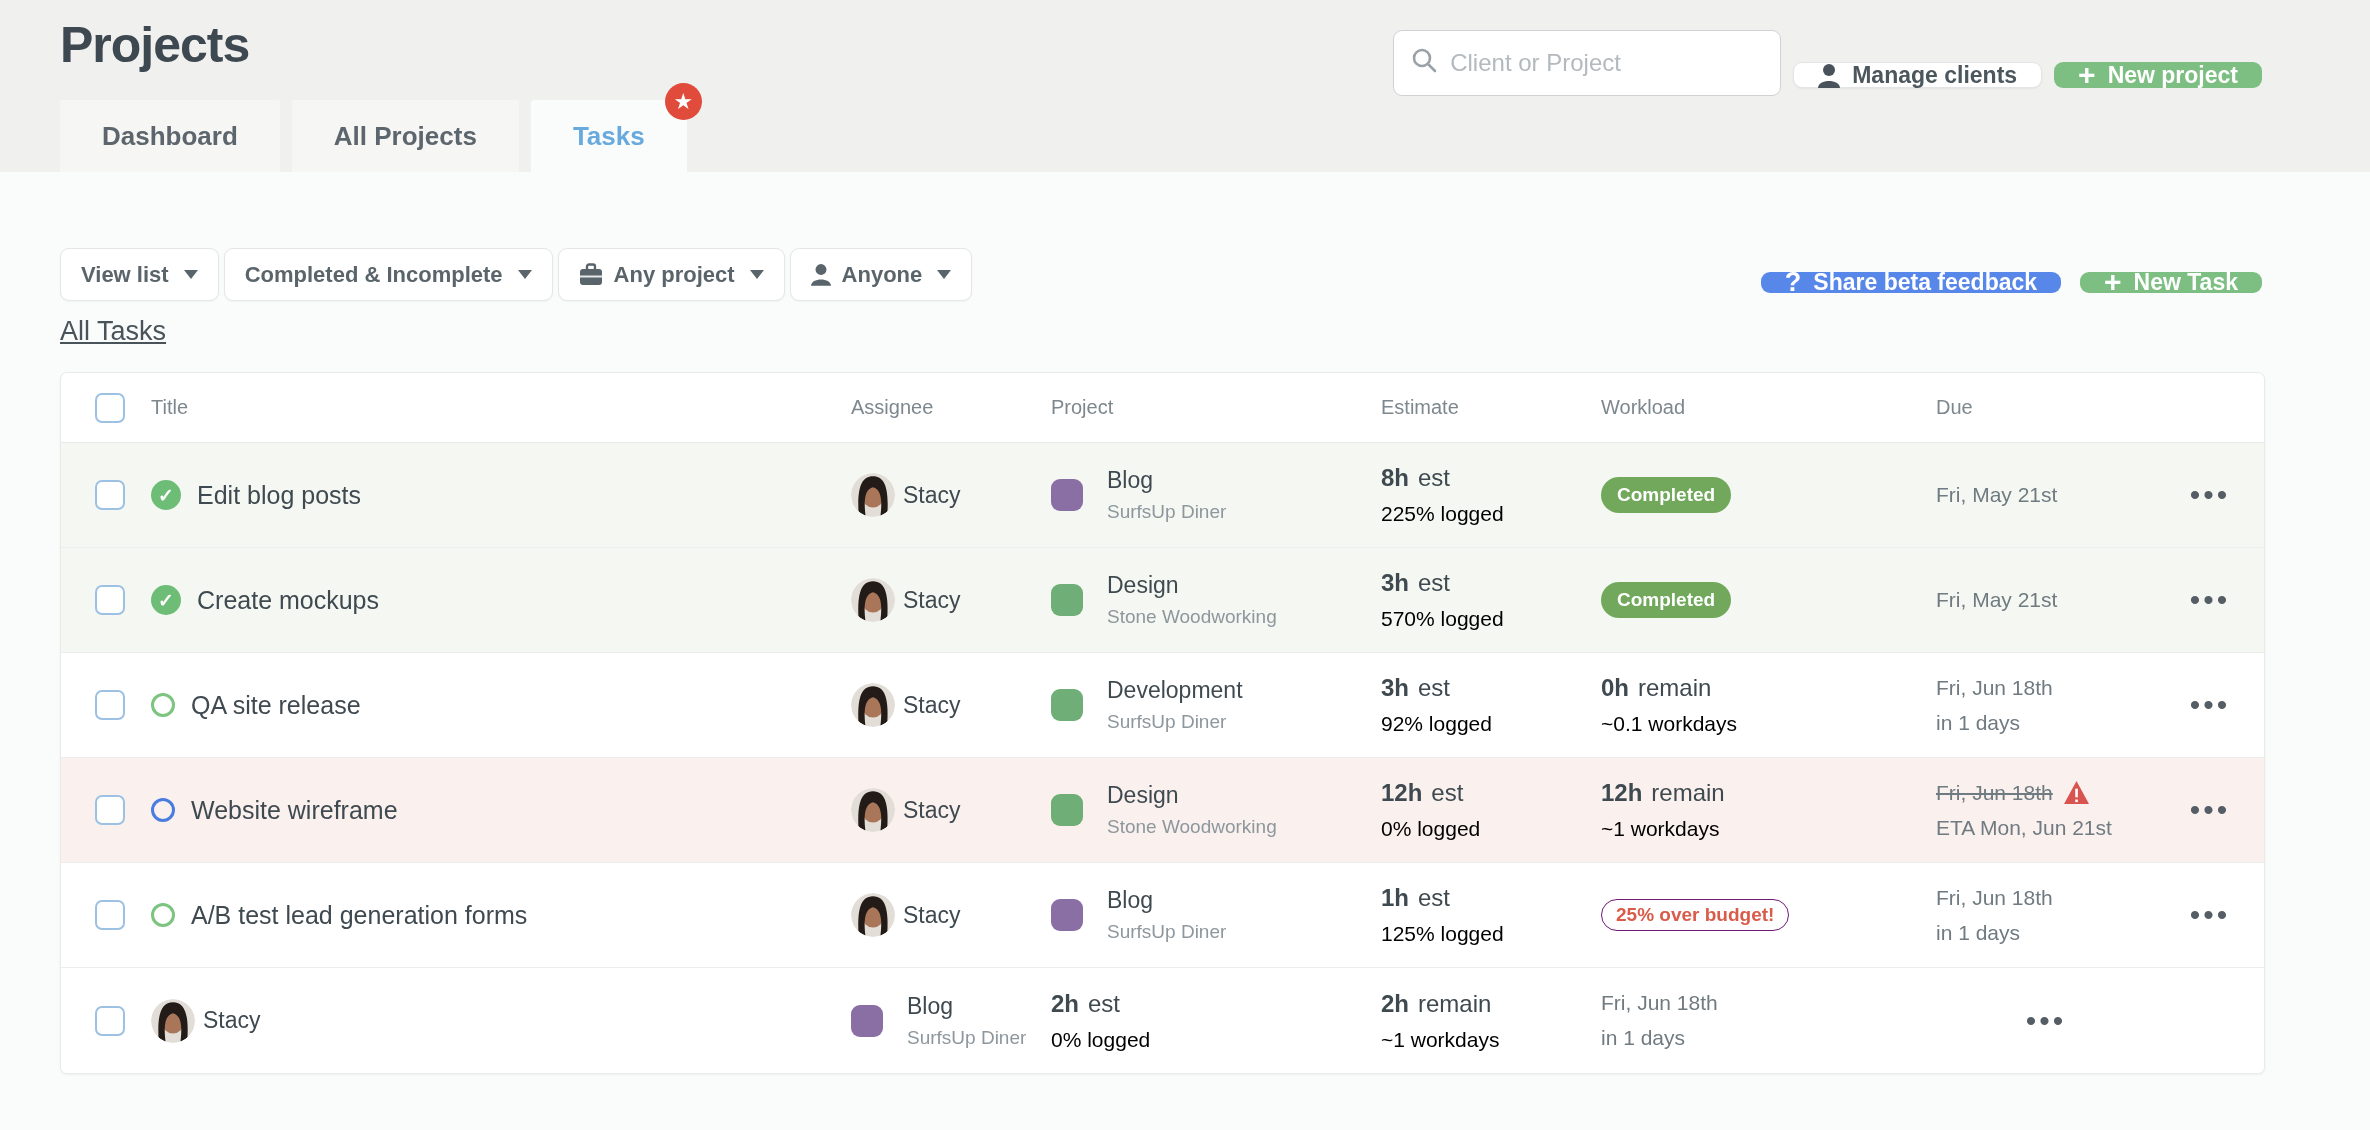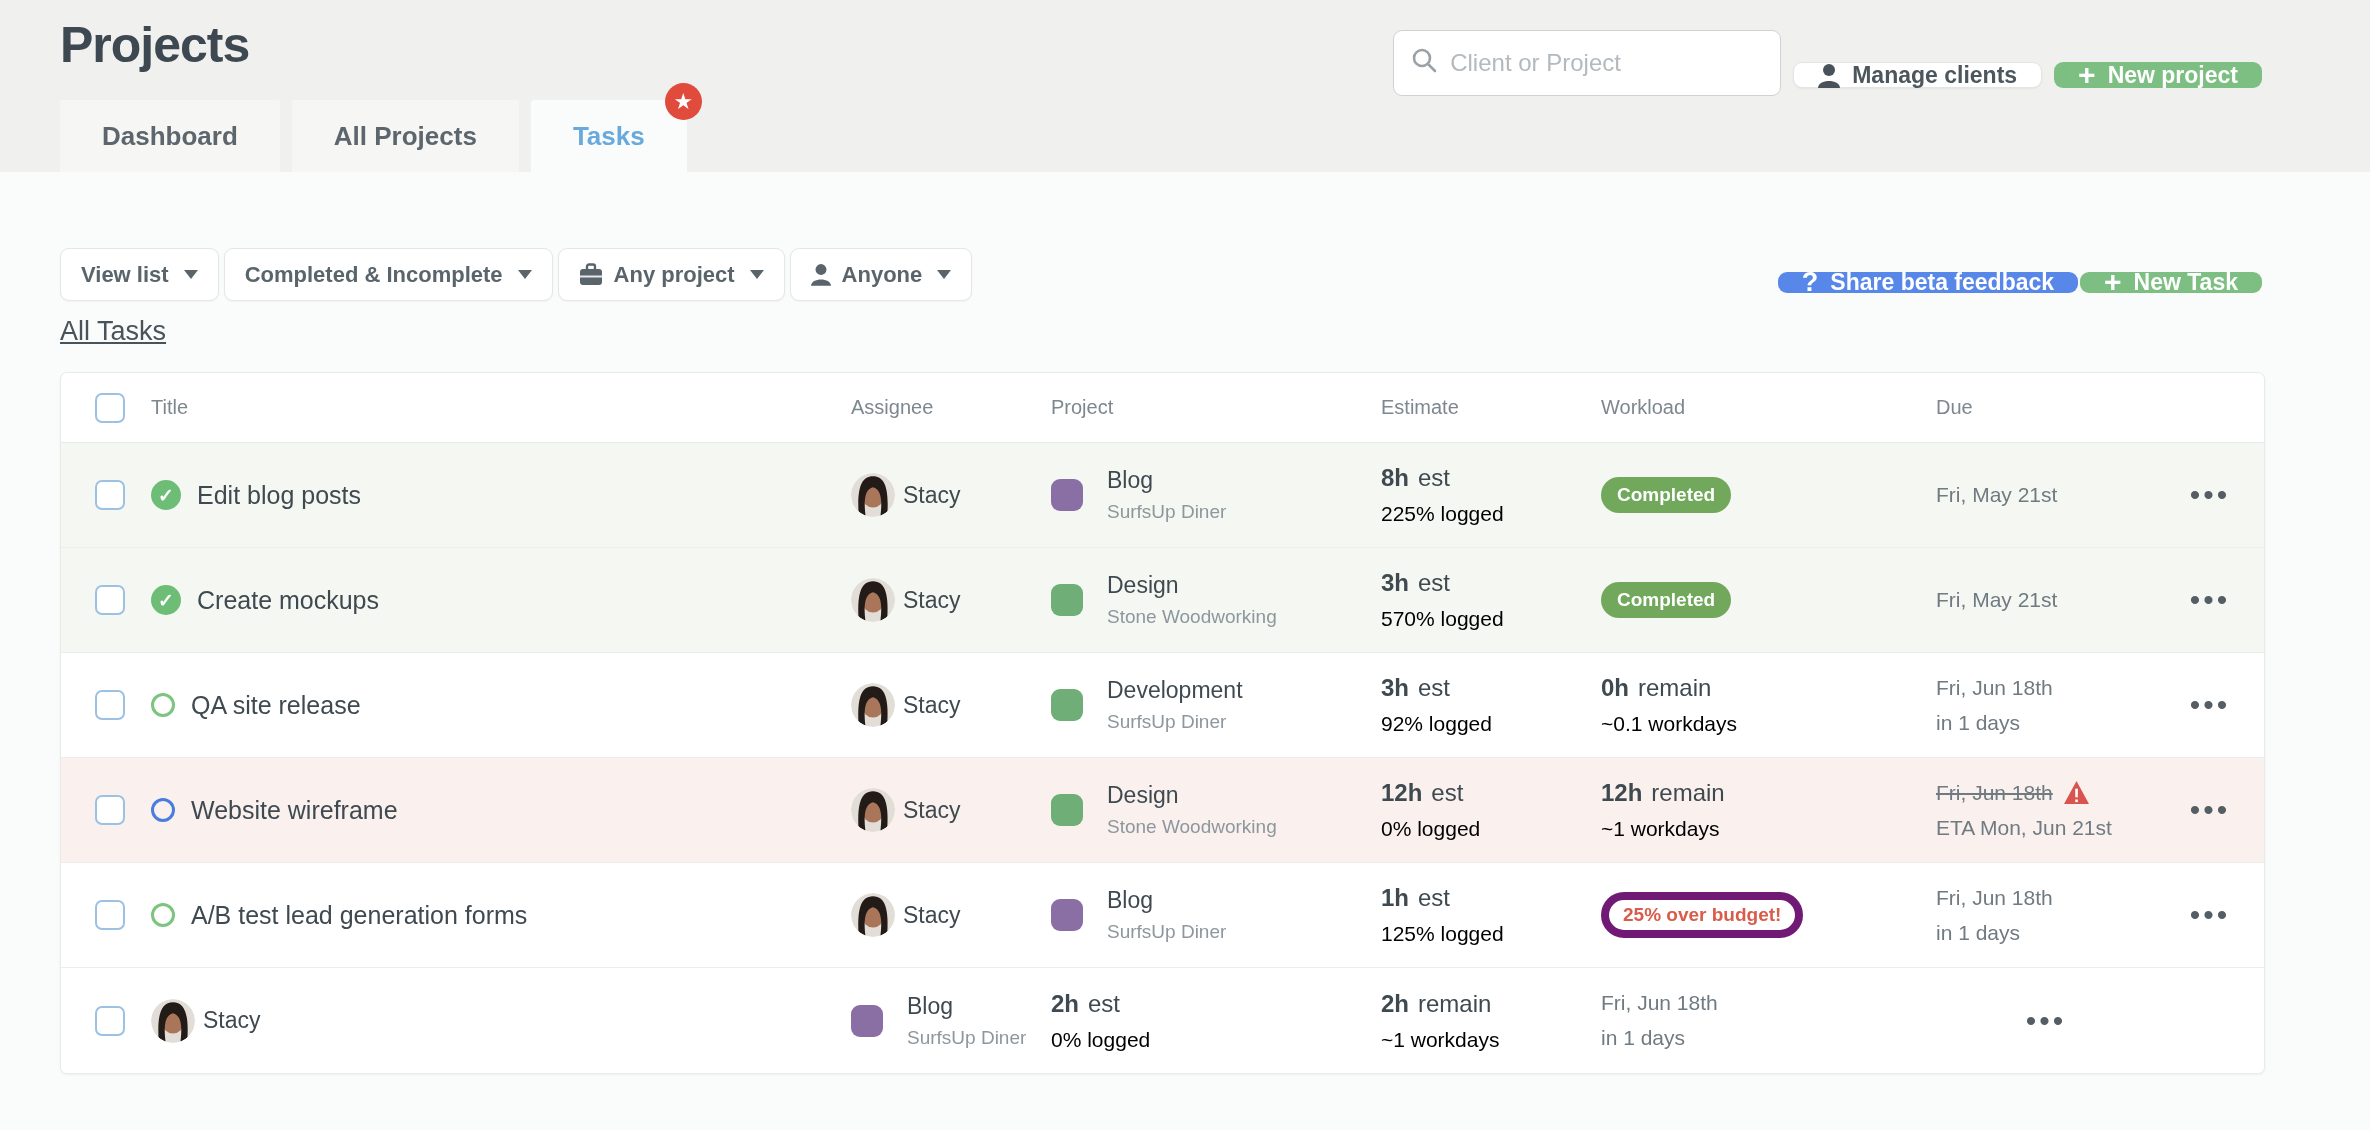--- a/index.html
+++ b/index.html
@@ -40,21 +40,21 @@
   .star-badge { position:absolute; top:-17px; right:-15px; width:37px; height:37px; border-radius:50%;
                 background:#e04b3b; color:#fff; display:flex; align-items:center; justify-content:center; font-size:19px; }
 
   
   .filter-row { position:absolute; top:248px; left:60px; display:flex; gap:5px; }
   .btn-filter { height:53px; background:#fff; border:1px solid #e4e6e7; border-radius:9px; padding:0 20px;
                 display:flex; align-items:center; gap:11px; font-size:22px; font-weight:bold; color:#5a646b;
                 box-shadow:0 1px 2px rgba(0,0,0,.04); cursor:pointer; font-family:"Liberation Sans", sans-serif; }
   .caret { width:0; height:0; border-left:7px solid transparent; border-right:7px solid transparent;
            border-top:9px solid #5a646b; margin-left:4px; }
-  .right-actions { position:absolute; top:240px; right:108px; display:flex; gap:2px; height:53px; }
+  .right-actions { position:absolute; top:240px; right:108px; display:flex; gap:19px; height:53px; }
 
   .section-title { position:absolute; top:316px; left:60px; font-size:27px; color:#49535a; margin:0; font-weight:normal;text-decoration:underline; }
 
   
   .table { position:absolute; top:372px; left:60px; width:2205px; background:#fff;
            border:1px solid #e9eaeb; border-radius:7px; box-shadow:0 1px 3px rgba(0,0,0,.05); }
   .grid-cols { display:grid; grid-template-columns:90px 700px 200px 330px 220px 335px 220px 1fr; align-items:center; }
   .thead { height:70px; font-size:20px; color:#7d878e; border-bottom:1px solid #e9eaeb; }
   .c-check { padding-left:34px; }
   .checkbox { display:block; width:30px; height:30px; border:2px solid #9cc1e2; border-radius:7px; background:#fff; cursor:pointer; }
@@ -80,21 +80,21 @@
   .swatch { width:32px; height:32px; border-radius:9px; flex:0 0 auto; }
   .proj-name { font-size:23px; color:#3f4950; cursor:pointer; }
   .proj-client { font-size:19px; color:#8d979d; margin-top:7px; }
 
   .two-line { display:flex; flex-direction:column; gap:10px; }
   .l1 { display:flex; gap:9px; font-size:24px; color:#3f4950; }
   .l1 .b { font-weight:bold; }
   .l2 { font-size:21px; color:#000000; }
 
   .pill-green { background:#71a85b; color:#fff; font-size:19px; font-weight:bold; padding:7px 16px; border-radius:999px; display:inline-block; }
-  .pill-red { color:#d95c4a; border:8px solid #701a75; font-size:19px; font-weight:bold; padding:4px 14px; border-radius:999px; display:inline-block; background:transparent; }
+  .pill-red { color:#d95c4a; border:1px solid #701a75; font-size:19px; font-weight:bold; padding:4px 14px; border-radius:999px; display:inline-block; background:transparent; }
 
   .c-due { display:flex; flex-direction:column; gap:11px; font-size:21px; color:#6f7a81; }
   .due-l1 { display:flex; align-items:center; gap:10px; }
   .due-date.strike { text-decoration:line-through; }
   .c-menu { display:flex; justify-content:center; }
   .dots { font-size:30px; letter-spacing:3px; color:#565e65; cursor:pointer; line-height:1; }
 </style>
 </head>
 <body>
 

